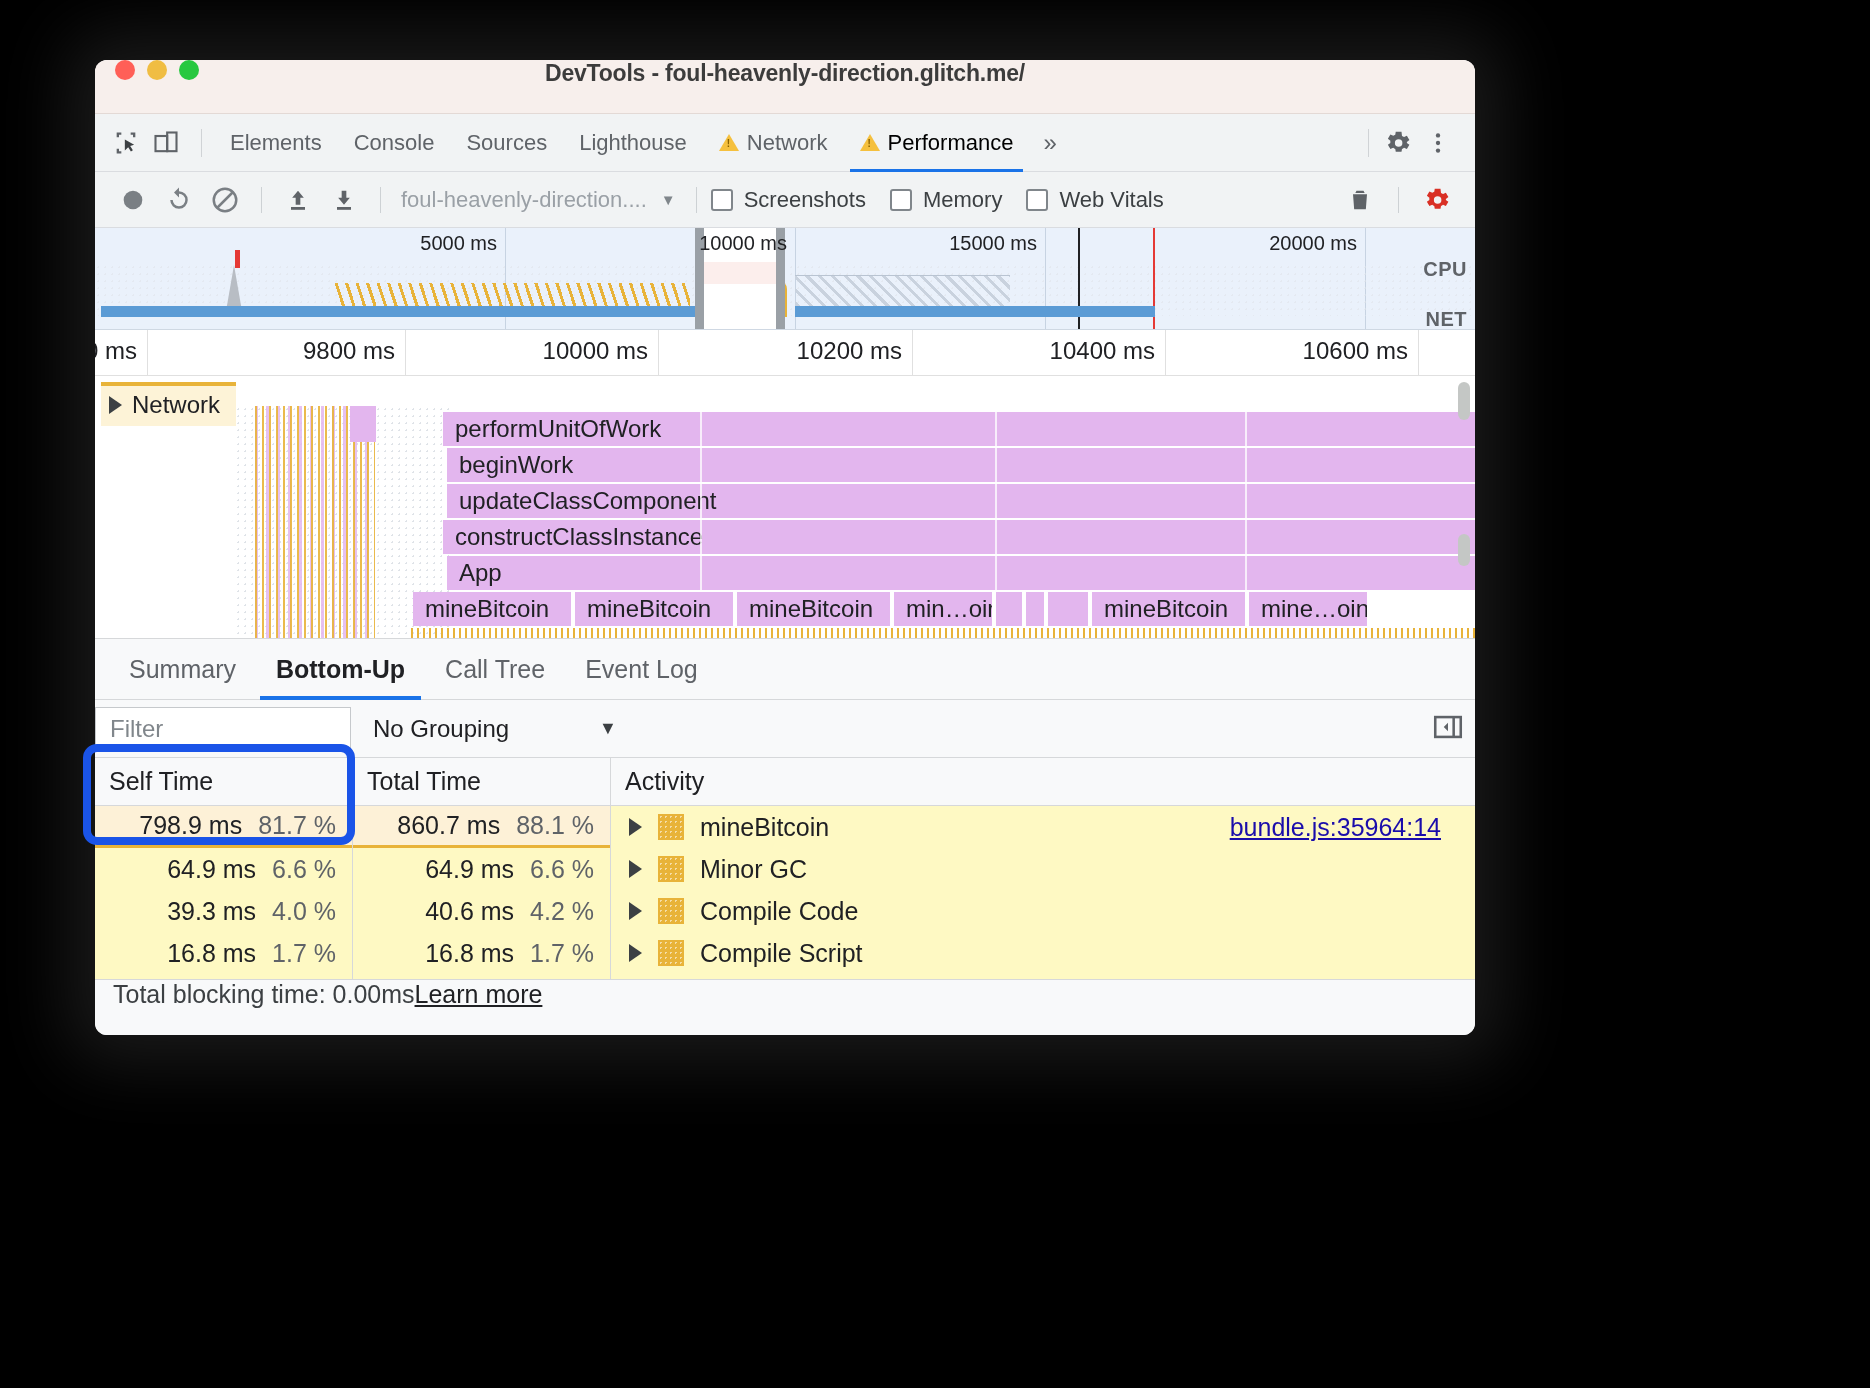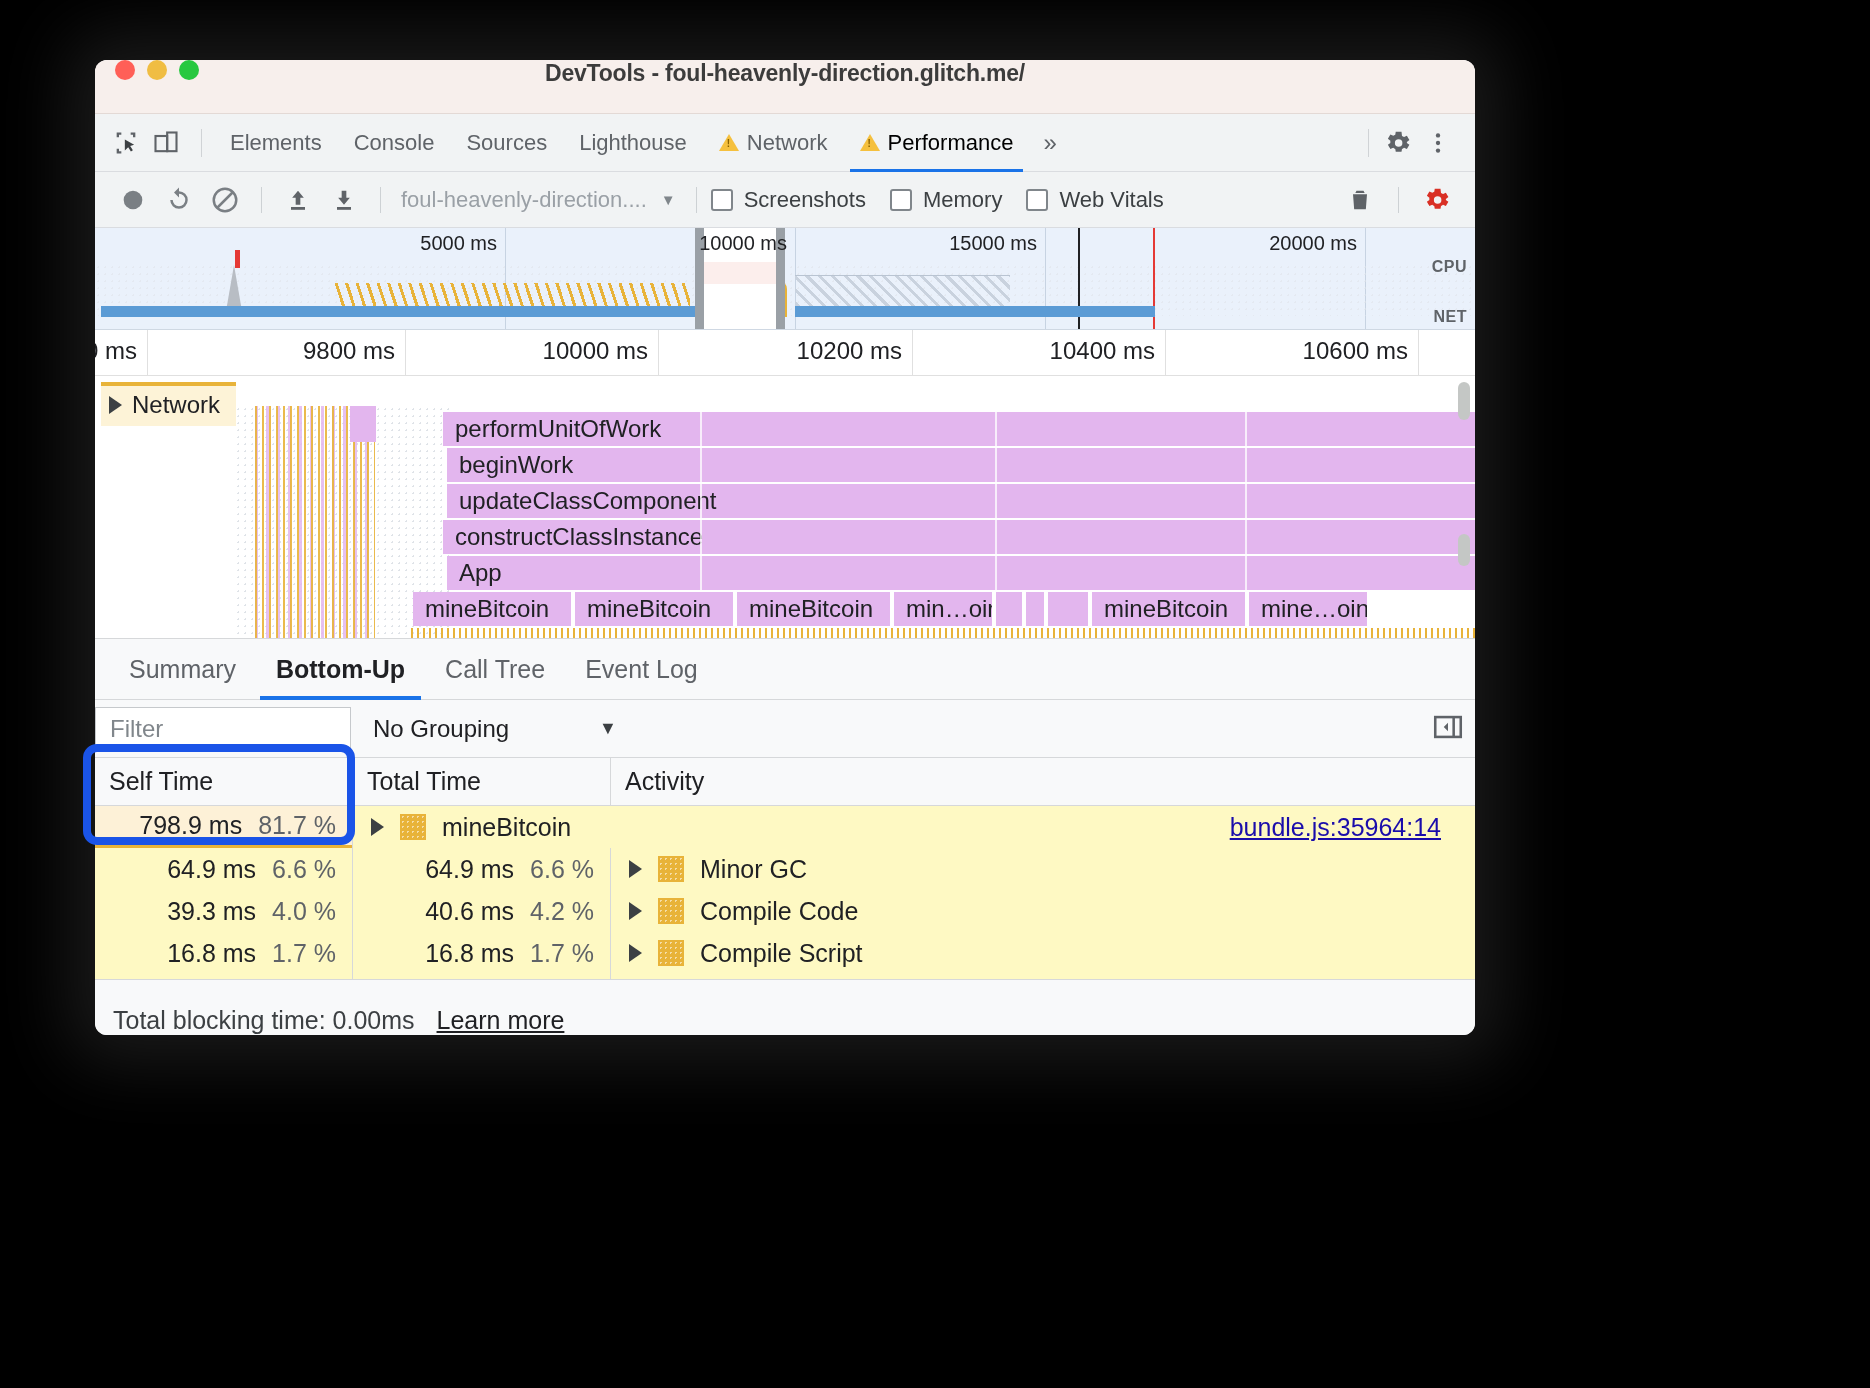--- a/index.html
+++ b/index.html
@@ -131,21 +131,21 @@
     border-left: 1px solid #c7d3e2;
   }
   .ov-label {
     position: absolute; top: 4px;
     font-size: 20px; color: #202124;
     transform: translateX(-100%);
     padding-right: 8px;
   }
   .ov-side {
     position: absolute; right: 8px;
-    font-size: 16px; font-weight: bold; color: #5f6368;
+    font-size: 20px; font-weight: bold; color: #5f6368;
     letter-spacing: 0.5px;
   }
   #cpu-label { top: 30px; }
   #net-label { top: 80px; padding-left: 32px; }
   .redmark {
     position: absolute; width: 5px; height: 18px; background: #e53935;
   }
   .vline-black { position: absolute; top: 0; bottom: 0; width: 2px; background: #202124; }
   .vline-red   { position: absolute; top: 0; bottom: 0; width: 2px; background: #e53935; }
   #net-bar-1 {
@@ -329,22 +329,22 @@
     margin-left: auto; margin-right: 34px;
     color: #1a0dab; text-decoration: underline;
     font-size: 25px;
   }
 
   
   #footer {
     position: absolute; left: 0; right: 0; bottom: 0;
     height: 56px; background: #f8f9fa;
     border-top: 1px solid #d6d8da;
-    display: flex; align-items: flex-end;
-    padding-left: 18px; gap: 22px;
+    display: flex; align-items: flex-start;
+    padding-left: 18px; 
     font-size: 25px; color: #3c4043;
   }
   #footer .learn { color: #202124; text-decoration: underline; }
 
   
   #annot {
     position: absolute;
     left: 83px; top: 744px;
     width: 272px; height: 101px;
     border: 8px solid #1a54e8;
@@ -617,20 +617,26 @@
         <div class="cell-act" style="padding-left:14px">Activity</div>
       </div>
 
       <div class="trow">
         <div class="cell-self">
           <div class="numcell bar">
             <span>798.9 ms</span>
             <span class="pct">81.7 %</span>
           </div>
         </div>
+        <div class="cell-total">
+          <div class="numcell bar">
+            <span>860.7 ms</span>
+            <span class="pct">88.1 %</span>
+          </div>
+        </div>
         <div class="cell-act">
           <div class="act-inner">
             <span class="act-tri"></span>
             <span class="swatch"></span>
             <span>mineBitcoin</span>
           </div>
           <a class="act-link" href="#">bundle.js:35964:14</a>
         </div>
       </div>
 

